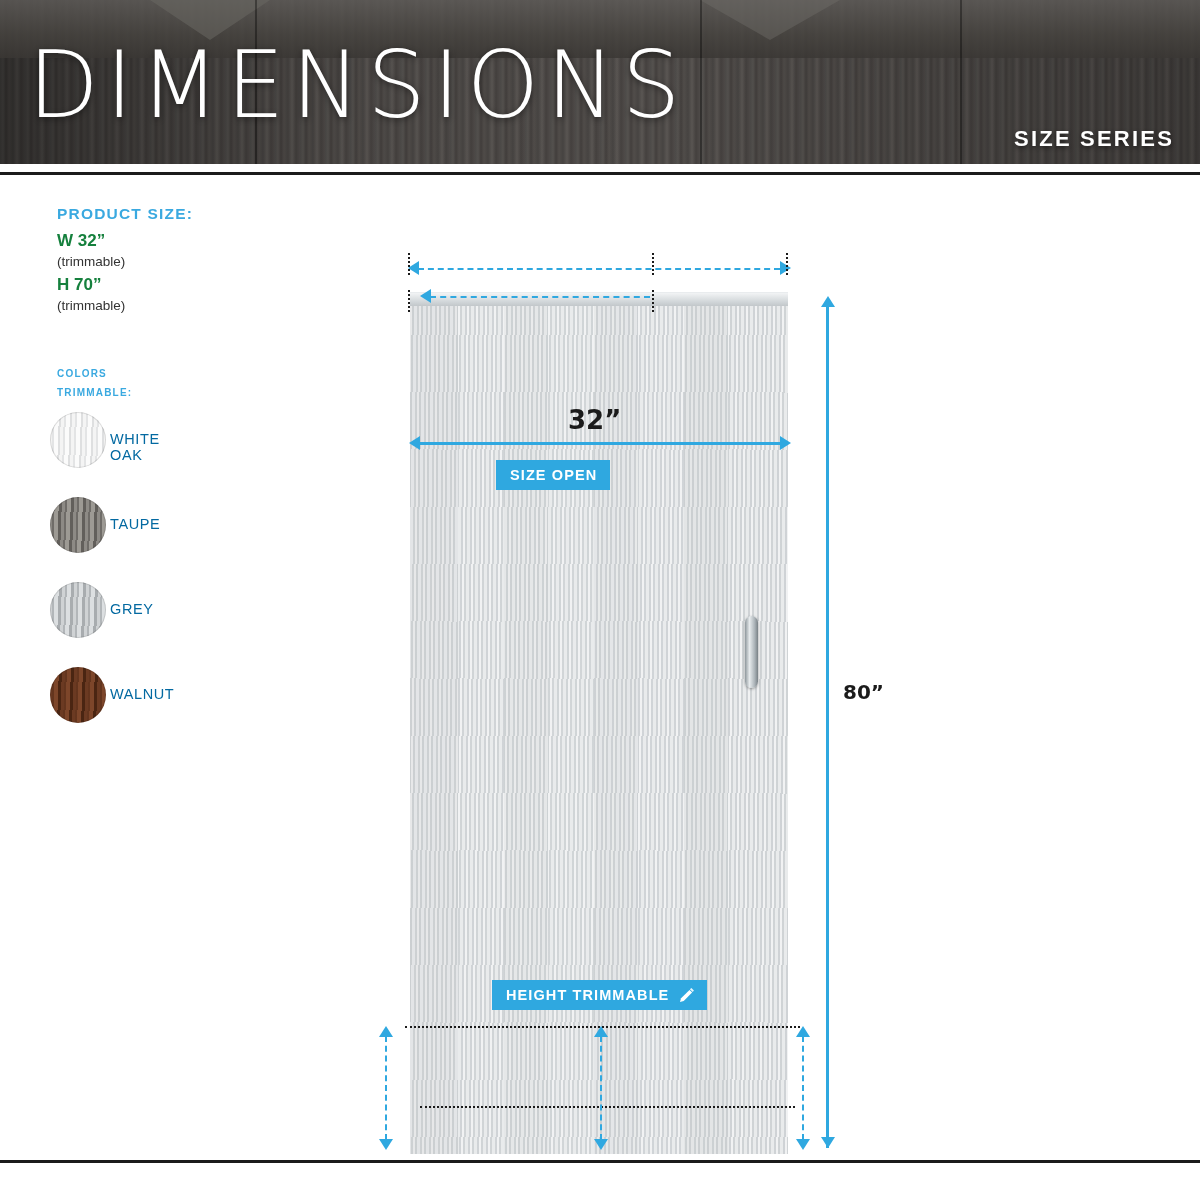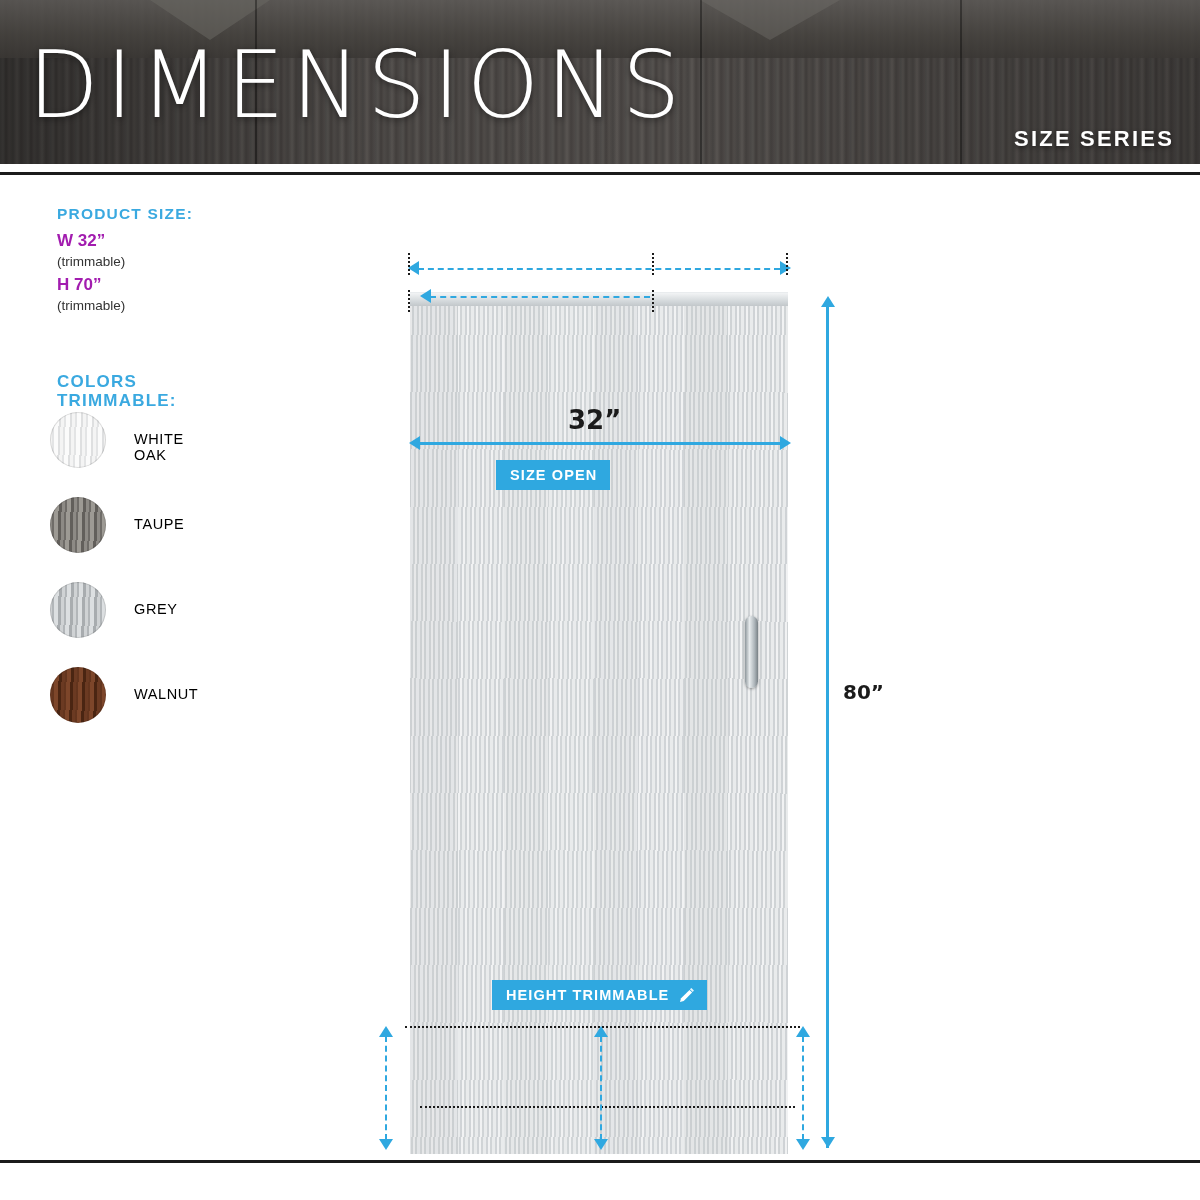--- a/index.html
+++ b/index.html
@@ -68,40 +68,40 @@
   }
 
   
   .lbl-head {
     position: absolute;
     color: #3aa9e0;
     font-weight: bold;
     letter-spacing: 1.2px;
   }
   #product-size-title { left: 57px; top: 205px; font-size: 15.5px; }
-  #colors-title { left: 57px; top: 372px; font-size: 17px; line-height: 19px; }
-
-  .size-line { position: absolute; left: 57px; color: #a21caf; }
+  #colors-title { left: 57px; top: 364px; font-size: 10px; line-height: 19px; }
+
+  .size-line { position: absolute; left: 57px; color: #15803d; }
   .size-strong { font-size: 17px; font-weight: bold; }
   .size-sub { font-size: 13.5px; color: #333; }
 
   #size-w { top: 231px; }
   #size-w-sub { top: 254px; }
   #size-h { top: 275px; }
   #size-h-sub { top: 298px; }
 
   .swatch-row { position: absolute; left: 50px; height: 56px; }
   .swatch {
     position: absolute; left: 0; top: 0;
     width: 56px; height: 56px; border-radius: 50%;
     box-shadow: inset 0 0 0 1px rgba(0,0,0,.12);
   }
   .swatch-label {
-    position: absolute; left: 84px; top: 19px;
-    font-size: 14.5px; letter-spacing: .6px; color: #000000;
+    position: absolute; left: 60px; top: 19px;
+    font-size: 14.5px; letter-spacing: .6px; color: #0369a1;
   }
   .sw-white {
     background:
       repeating-linear-gradient(92deg, #f4f4f4 0 3px, #e3e4e5 3px 5px, #fbfbfb 5px 9px, #dedfe0 9px 11px);
   }
   .sw-taupe {
     background:
       repeating-linear-gradient(92deg, #8d8a85 0 3px, #6f6c68 3px 5px, #9d9a94 5px 9px, #625f5b 9px 12px);
   }
   .sw-grey {

